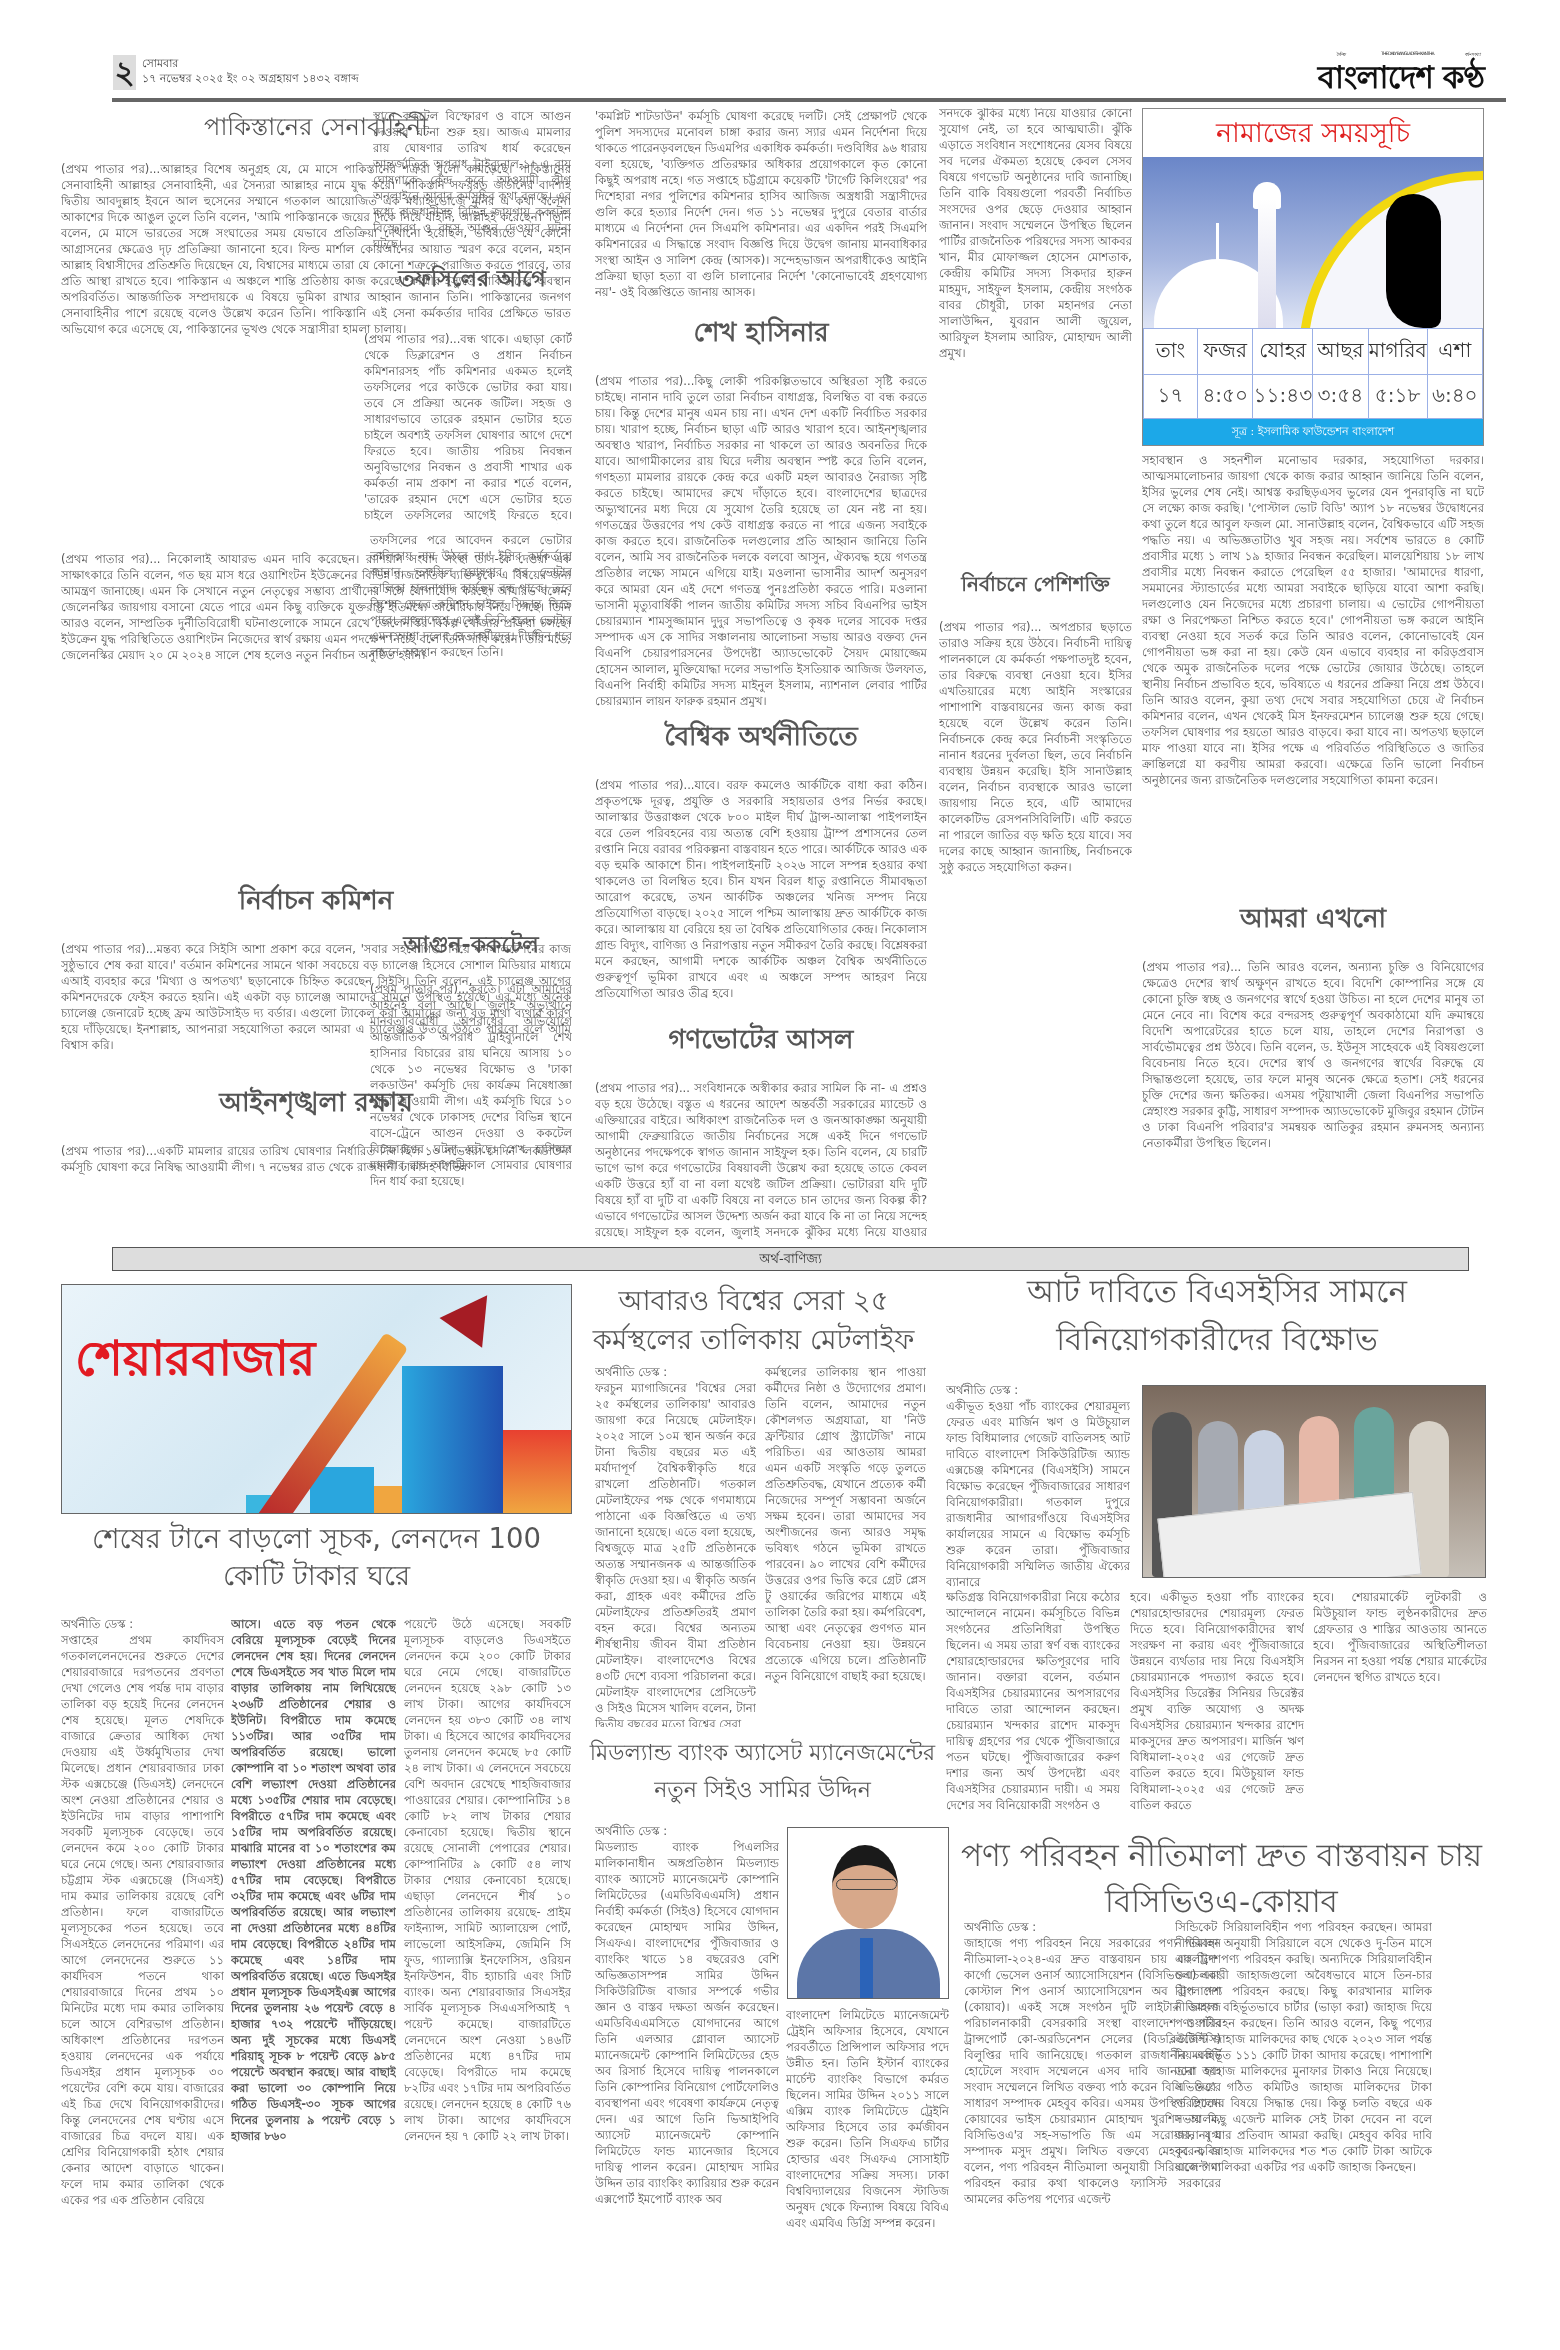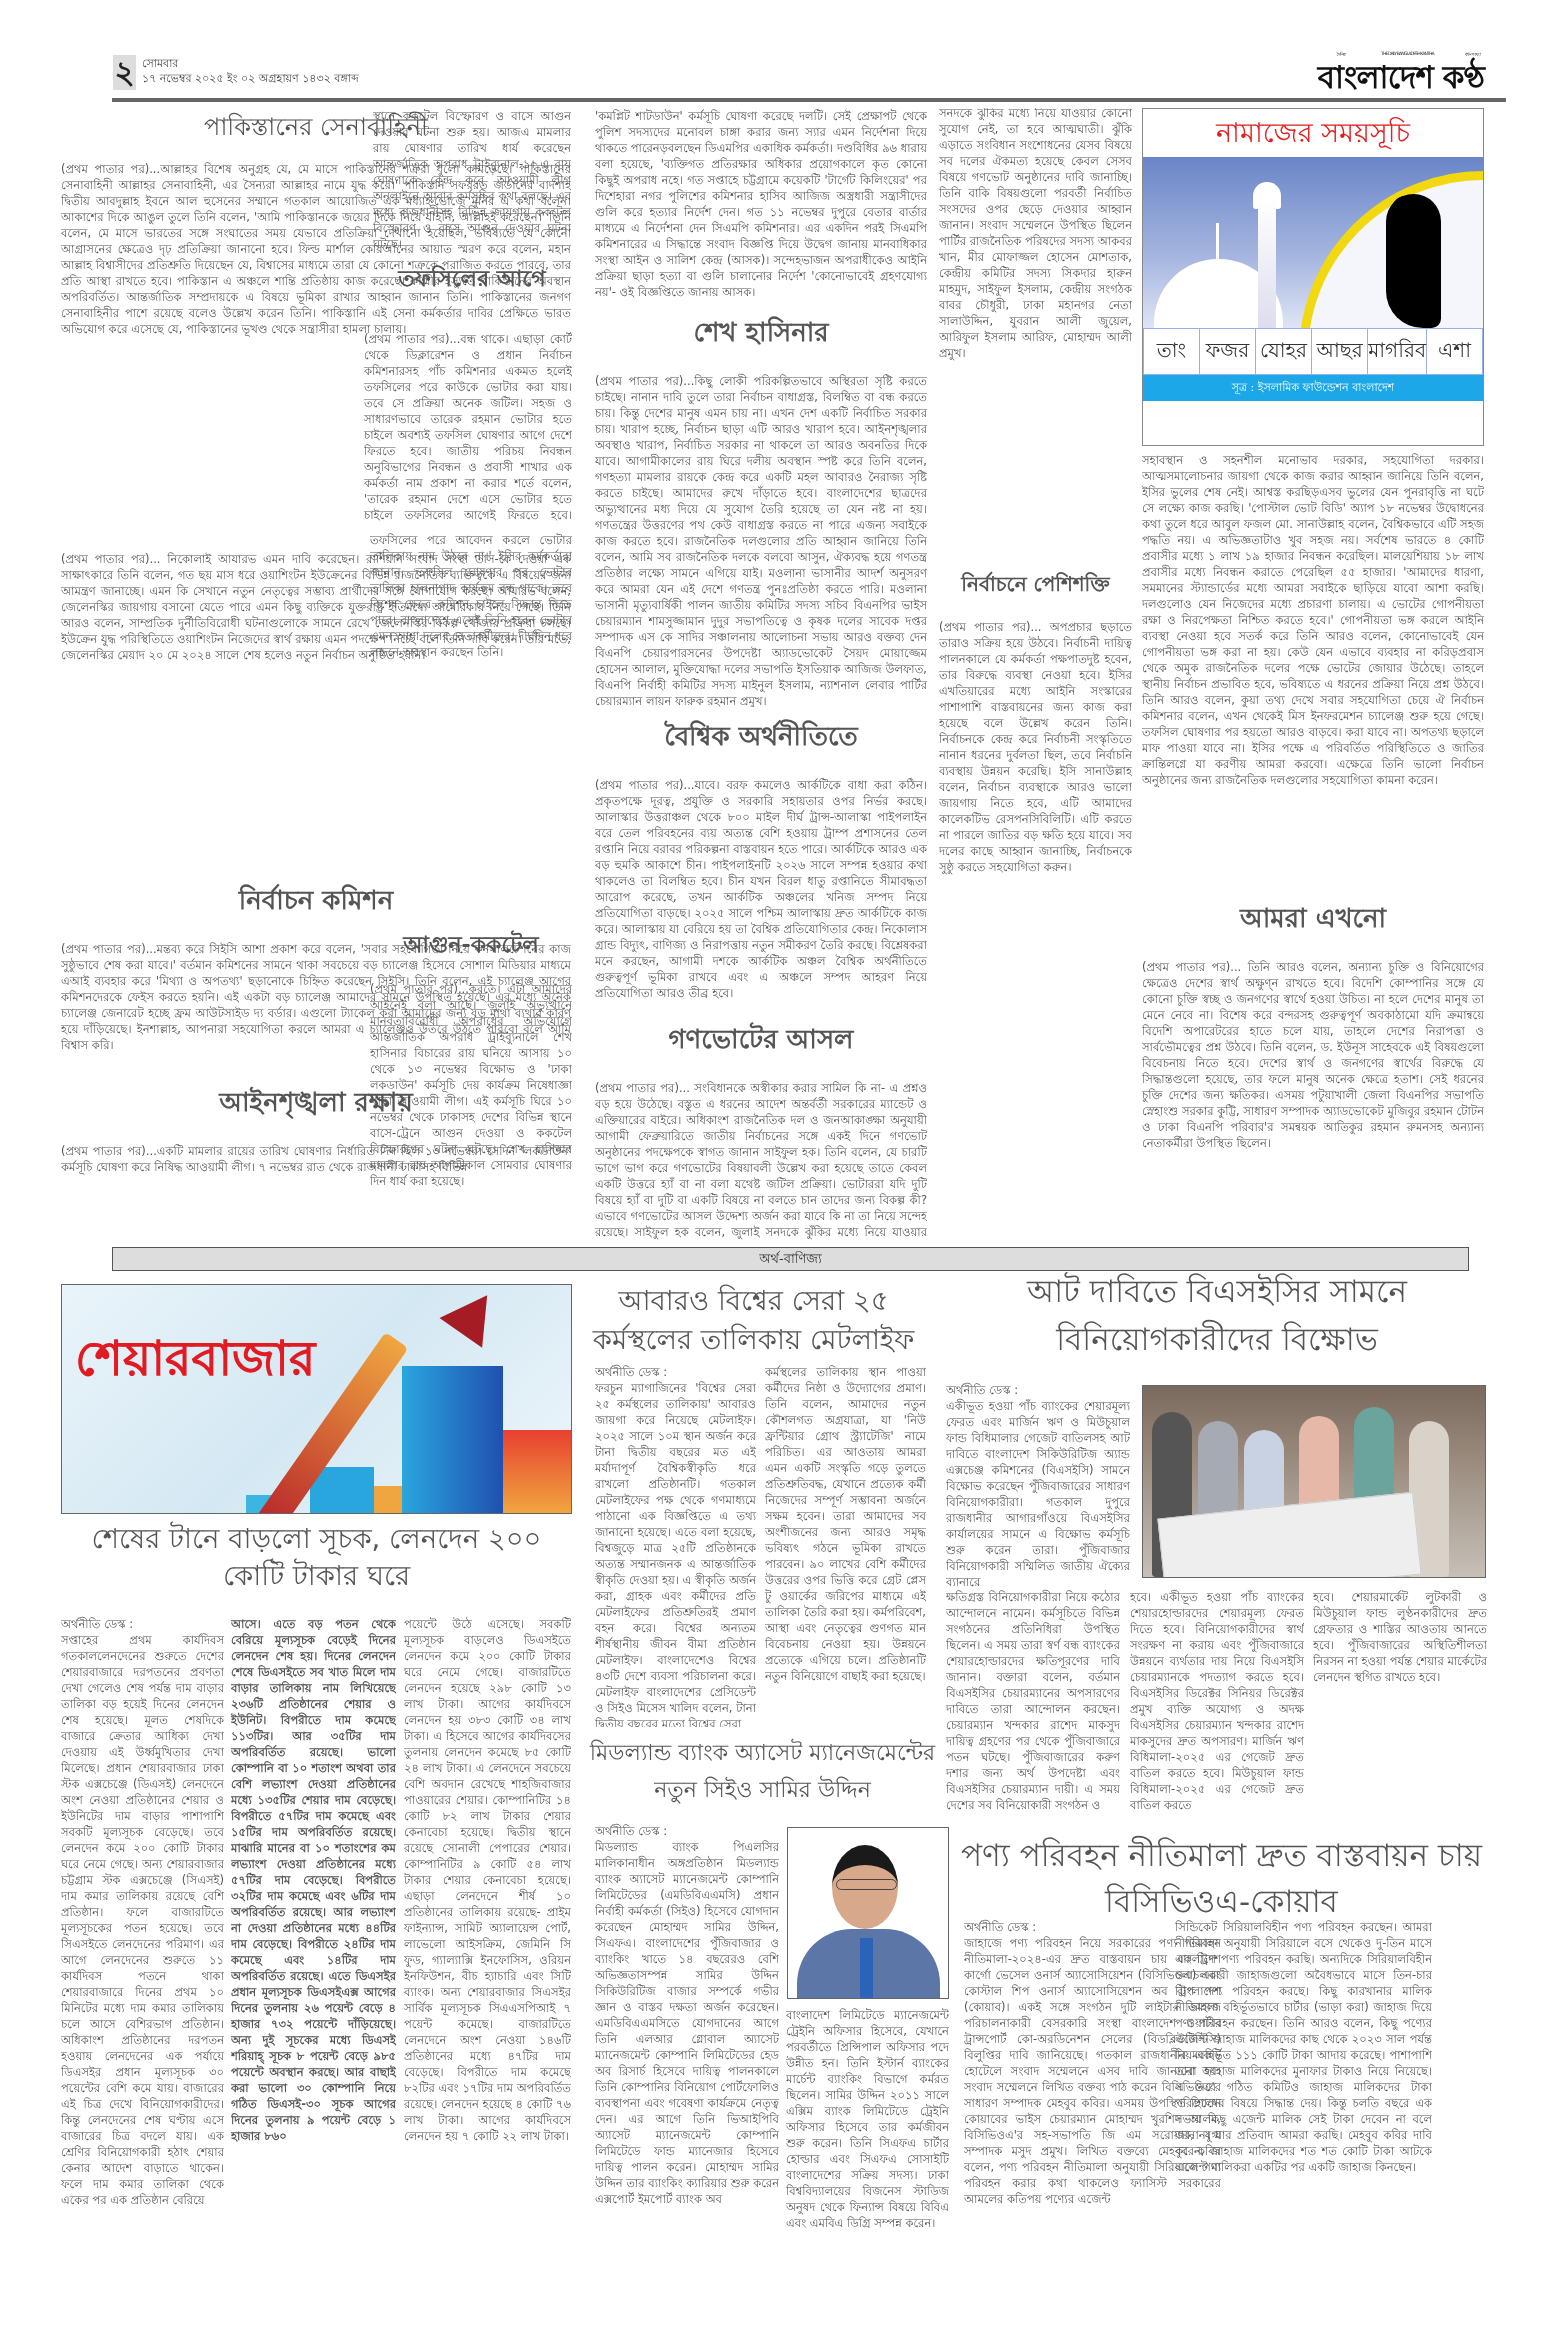--- a/index.html
+++ b/index.html
@@ -160,20 +160,28 @@
   <table class="prayer-table">
     <tbody>
         <tr class="head">
       <td>তাং</td>
       <td>ফজর</td>
       <td>যোহর</td>
       <td>আছর</td>
       <td>মাগরিব</td>
       <td>এশা</td>
     </tr>
+    <tr class="vals">
+      <td>১৭</td>
+      <td>৪:৫০</td>
+      <td>১১:৪৩</td>
+      <td>৩:৫৪</td>
+      <td>৫:১৮</td>
+      <td>৬:৪০</td>
+    </tr>
   </tbody>
     </table>
   <div class="prayer-src">সূত্র : ইসলামিক ফাউন্ডেশন বাংলাদেশ</div>
 </div>
 <div class="col" style="left:1142px; top:452px; width:342px; height:436px;">
   <p class="body-text">সহাবস্থান ও সহনশীল মনোভাব দরকার, সহযোগিতা দরকার। আত্মসমালোচনার জায়গা থেকে কাজ করার আহ্বান জানিয়ে তিনি বলেন, ইসির ভুলের শেষ নেই। আশ্বস্ত করছিড়এসব ভুলের যেন পুনরাবৃত্তি না ঘটে সে লক্ষ্যে কাজ করছি। 'পোস্টাল ভোট বিডি' অ্যাপ ১৮ নভেম্বর উদ্বোধনের কথা তুলে ধরে আবুল ফজল মো. সানাউল্লাহ বলেন, বৈশ্বিকভাবে এটি সহজ পদ্ধতি নয়। এ অভিজ্ঞতাটাও খুব সহজ নয়। সর্বশেষ ভারতে ৪ কোটি প্রবাসীর মধ্যে ১ লাখ ১৯ হাজার নিবন্ধন করেছিল। মালয়েশিয়ায় ১৮ লাখ প্রবাসীর মধ্যে নিবন্ধন করাতে পেরেছিল ৫৫ হাজার। 'আমাদের ধারণা, সমমানের স্ট্যান্ডার্ডের মধ্যে আমরা সবাইকে ছাড়িয়ে যাবো আশা করছি। দলগুলোও যেন নিজেদের মধ্যে প্রচারণা চালায়। এ ভোটের গোপনীয়তা রক্ষা ও নিরপেক্ষতা নিশ্চিত করতে হবে।' গোপনীয়তা ভঙ্গ করলে আইনি ব্যবস্থা নেওয়া হবে সতর্ক করে তিনি আরও বলেন, কোনোভাবেই যেন গোপনীয়তা ভঙ্গ করা না হয়। কেউ যেন এভাবে ব্যবহার না করিড়প্রবাস থেকে অমুক রাজনৈতিক দলের পক্ষে ভোটের জোয়ার উঠেছে। তাহলে স্থানীয় নির্বাচন প্রভাবিত হবে, ভবিষ্যতে এ ধরনের প্রক্রিয়া নিয়ে প্রশ্ন উঠবে। তিনি আরও বলেন, কুয়া তথ্য দেখে সবার সহযোগিতা চেয়ে ঐ নির্বাচন কমিশনার বলেন, এখন থেকেই মিস ইনফরমেশন চ্যালেঞ্জ শুরু হয়ে গেছে। তফসিল ঘোষণার পর হয়তো আরও বাড়বে। করা যাবে না। অপতথ্য ছড়ালে মাফ পাওয়া যাবে না। ইসির পক্ষে এ পরিবর্তিত পরিস্থিতিতে ও জাতির ক্রান্তিলগ্নে যা করণীয় আমরা করবো। এক্ষেত্রে তিনি ভালো নির্বাচন অনুষ্ঠানের জন্য রাজনৈতিক দলগুলোর সহযোগিতা কামনা করেন।</p>
 </div>
 <div class="col" style="left:1142px; top:889px; width:342px; height:354px;">
   <h2 class="sub-hl">আমরা এখনো</h2>
   <p class="body-text">(প্রথম পাতার পর)... তিনি আরও বলেন, অন্যান্য চুক্তি ও বিনিয়োগের ক্ষেত্রেও দেশের স্বার্থ অক্ষুণ্ন রাখতে হবে। বিদেশি কোম্পানির সঙ্গে যে কোনো চুক্তি স্বচ্ছ ও জনগণের স্বার্থে হওয়া উচিত। না হলে দেশের মানুষ তা মেনে নেবে না। বিশেষ করে বন্দরসহ গুরুত্বপূর্ণ অবকাঠামো যদি ক্রমান্বয়ে বিদেশি অপারেটরের হাতে চলে যায়, তাহলে দেশের নিরাপত্তা ও সার্বভৌমত্বের প্রশ্ন উঠবে। তিনি বলেন, ড. ইউনূস সাহেবকে এই বিষয়গুলো বিবেচনায় নিতে হবে। দেশের স্বার্থ ও জনগণের স্বার্থের বিরুদ্ধে যে সিদ্ধান্তগুলো হয়েছে, তার ফলে মানুষ অনেক ক্ষেত্রে হতাশ। সেই ধরনের চুক্তি দেশের জন্য ক্ষতিকর। এসময় পটুয়াখালী জেলা বিএনপির সভাপতি স্নেহাংশু সরকার কুট্টি, সাধারণ সম্পাদক অ্যাডভোকেট মুজিবুর রহমান টোটন ও ঢাকা বিএনপি পরিবার'র সমন্বয়ক আতিকুর রহমান রুমনসহ অন্যান্য নেতাকর্মীরা উপস্থিত ছিলেন।</p>
@@ -184,21 +192,21 @@
 <div class="abs sb-graphic">
   <div class="sb-bar" style="left:184px; width:46px; height:18.4px; background:#3ab6e0;"></div>
   <div class="sb-bar" style="left:248px; width:64px; height:46px; background:#2aa6de;"></div>
   <div class="sb-bar" style="left:312px; width:27.5px; height:27.5px; background:#f0a640;"></div>
   <div class="sb-bar" style="left:340px; width:101px; height:147px; background:linear-gradient(90deg,#2aa6de,#2050b0);"></div>
   <div class="sb-bar" style="left:441px; width:73px; height:83px; background:linear-gradient(#e84030,#f0a640);"></div>
   <div class="sb-arrow" style="left:321px; top:55px;"></div>
   <div class="sb-arrowhead"></div>
   <div class="sb-title">শেয়ারবাজার</div>
 </div>
-<h2 class="abs hl" style="left:61px; top:1520px; width:511px; font-size:27.5px; line-height:37px;">শেষের টানে বাড়লো সূচক, লেনদেন ২০০ কোটি টাকার ঘরে</h2>
+<h2 class="abs hl" style="left:61px; top:1520px; width:511px; font-size:27.5px; line-height:37px;">শেষের টানে বাড়লো সূচক, লেনদেন 100 কোটি টাকার ঘরে</h2>
 <div class="col" style="left:61px; top:1616px; width:163px; height:716px;">
   <p class="body-text">অর্থনীতি ডেস্ক :</p>
   <p class="body-text">সপ্তাহের প্রথম কার্যদিবস গতকাললেনদেনের শুরুতে দেশের শেয়ারবাজারে দরপতনের প্রবণতা দেখা গেলেও শেষ পর্যন্ত দাম বাড়ার তালিকা বড় হয়েই দিনের লেনদেন শেষ হয়েছে। মূলত শেষদিকে বাজারে ক্রেতার আধিক্য দেখা দেওয়ায় এই উর্ধ্বমুখিতার দেখা মিলেছে। প্রধান শেয়ারবাজার ঢাকা স্টক এক্সচেঞ্জে (ডিএসই) লেনদেনে অংশ নেওয়া প্রতিষ্ঠানের শেয়ার ও ইউনিটের দাম বাড়ার পাশাপাশি সবকটি মূল্যসূচক বেড়েছে। তবে লেনদেন কমে ২০০ কোটি টাকার ঘরে নেমে গেছে। অন্য শেয়ারবাজার চট্টগ্রাম স্টক এক্সচেঞ্জে (সিএসই) দাম কমার তালিকায় রয়েছে বেশি প্রতিষ্ঠান। ফলে বাজারটিতে মূল্যসূচকের পতন হয়েছে। তবে সিএসইতে লেনদেনের পরিমাণ। এর আগে লেনদেনের শুরুতে ১১ কার্যদিবস পতনে থাকা শেয়ারবাজারে দিনের প্রথম ১০ মিনিটের মধ্যে দাম কমার তালিকায় চলে আসে বেশিরভাগ প্রতিষ্ঠান। অধিকাংশ প্রতিষ্ঠানের দরপতন হওয়ায় লেনদেনের এক পর্যায়ে ডিএসইর প্রধান মূল্যসূচক ৩০ পয়েন্টের বেশি কমে যায়। বাজারের এই চিত্র দেখে বিনিয়োগকারীদের। কিন্তু লেনদেনের শেষ ঘণ্টায় এসে বাজারের চিত্র বদলে যায়। এক শ্রেণির বিনিয়োগকারী হঠাৎ শেয়ার কেনার আদেশ বাড়াতে থাকেন। ফলে দাম কমার তালিকা থেকে একের পর এক প্রতিষ্ঠান বেরিয়ে</p>
 </div>
 <div class="col" style="left:231px; top:1616px; width:165px; height:716px;font-weight:bold;">
   <p class="body-text">আসে। এতে বড় পতন থেকে বেরিয়ে মূল্যসূচক বেড়েই দিনের লেনদেন শেষ হয়। দিনের লেনদেন শেষে ডিএসইতে সব খাত মিলে দাম বাড়ার তালিকায় নাম লিখিয়েছে ২৩৬টি প্রতিষ্ঠানের শেয়ার ও ইউনিট। বিপরীতে দাম কমেছে ১১৩টির। আর ৩৫টির দাম অপরিবর্তিত রয়েছে। ভালো কোম্পানি বা ১০ শতাংশ অথবা তার বেশি লভ্যাংশ দেওয়া প্রতিষ্ঠানের মধ্যে ১৩৫টির শেয়ার দাম বেড়েছে। বিপরীতে ৫৭টির দাম কমেছে এবং ১৫টির দাম অপরিবর্তিত রয়েছে। মাঝারি মানের বা ১০ শতাংশের কম লভ্যাংশ দেওয়া প্রতিষ্ঠানের মধ্যে ৫৭টির দাম বেড়েছে। বিপরীতে ৩২টির দাম কমেছে এবং ৬টির দাম অপরিবর্তিত রয়েছে। আর লভ্যাংশ না দেওয়া প্রতিষ্ঠানের মধ্যে ৪৪টির দাম বেড়েছে। বিপরীতে ২৪টির দাম কমেছে এবং ১৪টির দাম অপরিবর্তিত রয়েছে। এতে ডিএসইর প্রধান মূল্যসূচক ডিএসইএক্স আগের দিনের তুলনায় ২৬ পয়েন্ট বেড়ে ৪ হাজার ৭৩২ পয়েন্টে দাঁড়িয়েছে। অন্য দুই সূচকের মধ্যে ডিএসই শরিয়াহ্ সূচক ৮ পয়েন্ট বেড়ে ৯৮৫ পয়েন্টে অবস্থান করছে। আর বাছাই করা ভালো ৩০ কোম্পানি নিয়ে গঠিত ডিএসই-৩০ সূচক আগের দিনের তুলনায় ৯ পয়েন্ট বেড়ে ১ হাজার ৮৬০</p>
 </div>
 <div class="col" style="left:404px; top:1616px; width:167px; height:716px;">
   <p class="body-text">পয়েন্টে উঠে এসেছে। সবকটি মূল্যসূচক বাড়লেও ডিএসইতে লেনদেন কমে ২০০ কোটি টাকার ঘরে নেমে গেছে। বাজারটিতে লেনদেন হয়েছে ২৯৮ কোটি ১৩ লাখ টাকা। আগের কার্যদিবসে লেনদেন হয় ৩৮৩ কোটি ৩৪ লাখ টাকা। এ হিসেবে আগের কার্যদিবসের তুলনায় লেনদেন কমেছে ৮৫ কোটি ২৪ লাখ টাকা। এ লেনদেনে সবচেয়ে বেশি অবদান রেখেছে শাহজিবাজার পাওয়ারের শেয়ার। কোম্পানিটির ১৪ কোটি ৮২ লাখ টাকার শেয়ার কেনাবেচা হয়েছে। দ্বিতীয় স্থানে রয়েছে সোনালী পেপারের শেয়ার। কোম্পানিটির ৯ কোটি ৫৪ লাখ টাকার শেয়ার কেনাবেচা হয়েছে। এছাড়া লেনদেনে শীর্ষ ১০ প্রতিষ্ঠানের তালিকায় রয়েছে- প্রাইম ফাইন্যান্স, সামিট অ্যালায়েন্স পোর্ট, লাভেলো আইসক্রিম, জেমিনি সি ফুড, গ্যাল্যাক্সি ইনফোসিস, ওরিয়ন ইনফিউশন, বীচ হ্যাচারি এবং সিটি ব্যাংক। অন্য শেয়ারবাজার সিএসইর সার্বিক মূল্যসূচক সিএএসপিআই ৭ পয়েন্ট কমেছে। বাজারটিতে লেনদেনে অংশ নেওয়া ১৪৬টি প্রতিষ্ঠানের মধ্যে ৪৭টির দাম বেড়েছে। বিপরীতে দাম কমেছে ৮২টির এবং ১৭টির দাম অপরিবর্তিত রয়েছে। লেনদেন হয়েছে ৪ কোটি ৭৬ লাখ টাকা। আগের কার্যদিবসে লেনদেন হয় ৭ কোটি ২২ লাখ টাকা।</p>
 </div>

